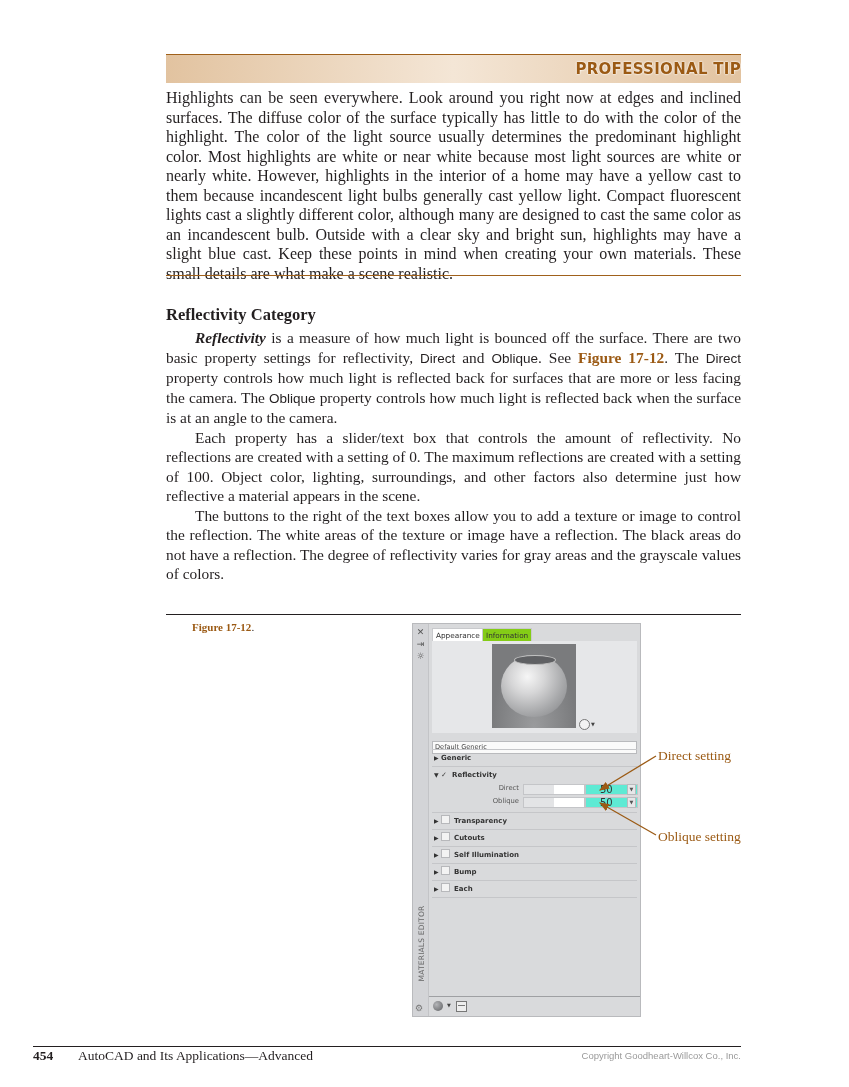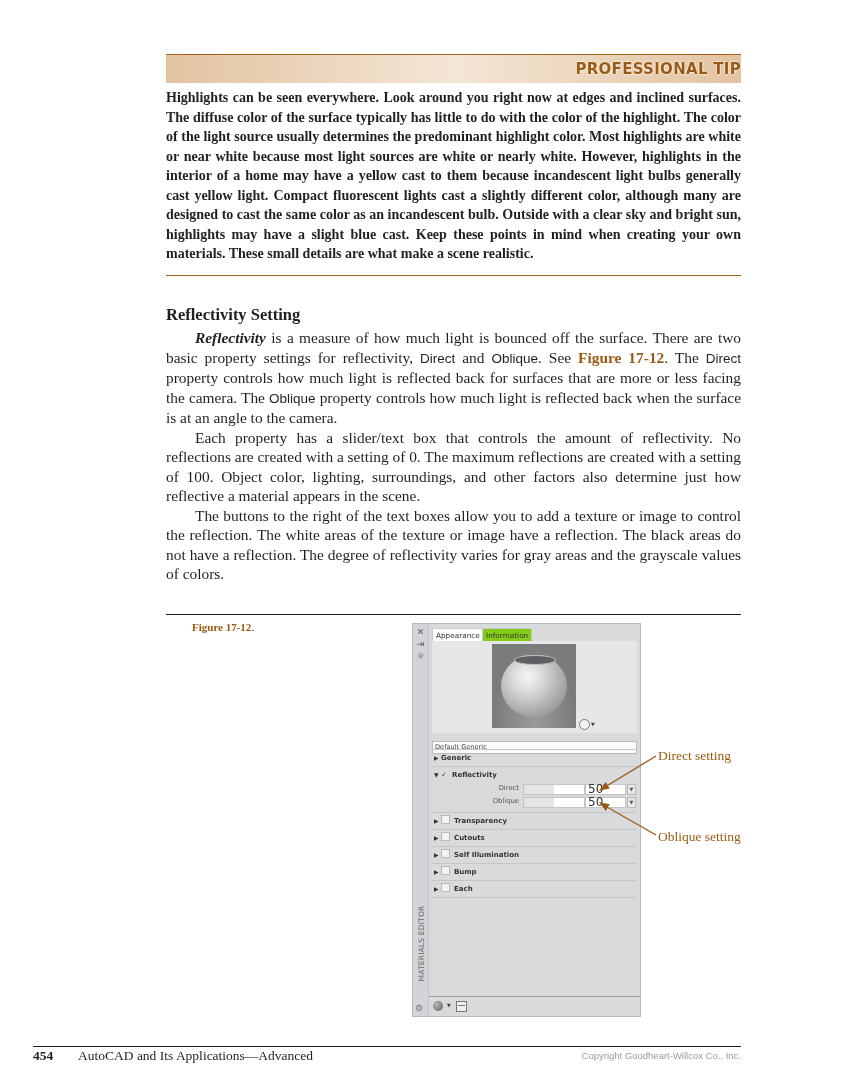--- a/index.html
+++ b/index.html
@@ -5,21 +5,21 @@
     html, body { margin: 0; padding: 0; background: #ffffff; }
     body { width: 849px; height: 1087px; position: relative; overflow: hidden;
       font-family: "Liberation Serif", "DejaVu Serif", serif; color: #231f20; }
     .tip-header { position: absolute; left: 166px; top: 54px; width: 575px; height: 28px;
       border-top: 1.5px solid #a0611b;
       background: linear-gradient(90deg, #e2c3a0 0%, #f4e6d6 50%, #e2c3a0 100%); }
     .tip-header span { display: block; text-align: right; line-height: 29px;
       font-family: "DejaVu Sans", sans-serif; font-weight: bold; font-size: 15px; color: #9b5a14;
       letter-spacing: 0.3px; text-shadow: 0 0 2px #fff, 0 0 2px #fff; }
     .tip-body { position: absolute; left: 166px; top: 88px; width: 575px;
-      font-size: 14px; line-height: 19.5px; text-align: justify; font-weight: bold; }
+      font-size: 16px; line-height: 19.5px; text-align: justify; }
     .tip-rule { position: absolute; left: 166px; top: 275px; width: 575px; height: 0; border-top: 1.5px solid #a0611b; }
     .section-head { position: absolute; left: 166px; top: 305px; font-size: 16.5px; font-weight: bold; }
     .body-text { position: absolute; left: 166px; top: 328px; width: 575px;
       font-size: 15.4px; line-height: 19.5px; text-align: justify; }
     .body-text p { margin: 0; text-indent: 29px; }
     .ui-term { font-family: "Liberation Sans", sans-serif; font-size: 13.5px; }
     .fig-ref { color: #9b5a14; font-weight: bold; }
     .term { font-weight: bold; font-style: italic; }
     .fig-rule { position: absolute; left: 166px; top: 614px; width: 575px; height: 0; border-top: 1.5px solid #231f20; }
     .fig-caption { position: absolute; left: 148px; top: 619px; width: 120px; font-size: 11px; line-height: 16.5px; margin-left: 44px; }
@@ -48,21 +48,21 @@
     .name-field { position: absolute; left: 3px; top: 110px; right: 3px; height: 11px;
       background: #fafafa; border: 1px solid #b9babd; font-size: 6.6px; line-height: 11px; padding-left: 2px; color: #444; margin-top: 7px; }
     .sep { position: absolute; left: 3px; right: 3px; height: 0; border-top: 1px solid #c5c6c9; }
     .row { position: absolute; left: 5px; height: 12px; font-size: 7px; line-height: 12px; font-weight: bold; color: #333; white-space: nowrap; }
     .tri { display: inline-block; font-size: 6px; color: #333; width: 7px; }
     .chk { display: inline-block; width: 7px; height: 7px; background: #f3f3f3; border: 1px solid #b7b8bb; vertical-align: -1px; margin-right: 4px; }
     .chkmark { display: inline-block; width: 9px; font-size: 7px; color: #444; margin-right: 2px; }
     .prop-label { position: absolute; font-size: 6.8px; line-height: 11px; color: #555; text-align: right; width: 50px; }
     .slider { position: absolute; width: 60px; height: 9px; background: #ffffff; border: 1px solid #c4c5c8; }
     .slider .fill { position: absolute; left: 0; top: 0; height: 100%; background: #e3e4e6; }
-    .val-box { position: absolute; width: 37px; height: 9px; background: #ffffff; border: 1px solid #c4c5c8; font-size: 12px; line-height: 9px; padding-left: 2px; color: #333; }
+    .val-box { position: absolute; width: 37px; height: 9px; background: #5eead4; border: 1px solid #c4c5c8; font-size: 10px; line-height: 9px; padding-left: 14px; color: #333; }
     .map-btn { position: absolute; width: 7px; height: 9px; background: #e6e7e9; border: 1px solid #b9babd; font-size: 5px; line-height: 9px; text-align: center; color: #555; }
     .footer { position: absolute; left: 0; right: 0; bottom: 0; height: 19px; border-top: 1px solid #9fa0a3; background: #d9dadc; }
     .globe { position: absolute; left: 4px; top: 4px; width: 10px; height: 10px; border-radius: 50%; background: radial-gradient(circle at 35% 35%, #b4b5b8, #5e5f62); }
     .globe-arr { position: absolute; left: 18px; top: 5px; font-size: 5px; color: #444; }
     .list-ico { position: absolute; left: 27px; top: 4px; width: 9px; height: 9px; border: 1px solid #777; background: #eee; }
     .list-ico:before { content: ""; position: absolute; left: 1px; right: 1px; top: 3px; border-top: 1px solid #777; }
     .gear-bottom { position: absolute; left: 2px; bottom: 3px; font-size: 9px; color: #777; }
 
     .callout { position: absolute; font-size: 13.5px; color: #9b5a14; white-space: nowrap; }
     svg.arrows { position: absolute; left: 0; top: 0; width: 849px; height: 1087px; pointer-events: none; }
@@ -74,21 +74,21 @@
   </style>
 </head>
 <body>
 
 <div class="tip-header">
   <span>PROFESSIONAL TIP</span>
 </div>
 <div class="tip-body">Highlights can be seen everywhere. Look around you right now at edges and inclined surfaces. The diffuse color of the surface typically has little to do with the color of the highlight. The color of the light source usually determines the predominant highlight color. Most highlights are white or near white because most light sources are white or nearly white. However, highlights in the interior of a home may have a yellow cast to them because incandescent light bulbs generally cast yellow light. Compact fluorescent lights cast a slightly different color, although many are designed to cast the same color as an incandescent bulb. Outside with a clear sky and bright sun, highlights may have a slight blue cast. Keep these points in mind when creating your own materials. These small details are what make a scene realistic.</div>
 <div class="tip-rule"></div>
 
-<div class="section-head">Reflectivity Setting</div>
+<div class="section-head">Reflectivity Category</div>
 <div class="body-text">
   <p><span class="term">Reflectivity</span><span> is a measure of how much light is bounced off the surface. There are two basic property settings for reflectivity, </span><span class="ui-term">Direct</span><span> and </span><span class="ui-term">Oblique</span><span>. See </span><span class="fig-ref">Figure 17-12</span><span>. The </span><span class="ui-term">Direct</span><span> property controls how much light is reflected back for surfaces that are more or less facing the camera. The </span><span class="ui-term">Oblique</span><span> property controls how much light is reflected back when the surface is at an angle to the camera.</span></p>
   <p>Each property has a slider/text box that controls the amount of reflectivity. No reflections are created with a setting of 0. The maximum reflections are created with a setting of 100. Object color, lighting, surroundings, and other factors also determine just how reflective a material appears in the scene.</p>
   <p>The buttons to the right of the text boxes allow you to add a texture or image to control the reflection. The white areas of the texture or image have a reflection. The black areas do not have a reflection. The degree of reflectivity varies for gray areas and the grayscale values of colors.</p>
 </div>
 
 <div class="fig-rule"></div>
 <div class="fig-caption">
   <span class="fig-num">Figure 17-12</span><span>.</span><br>
 </div>

